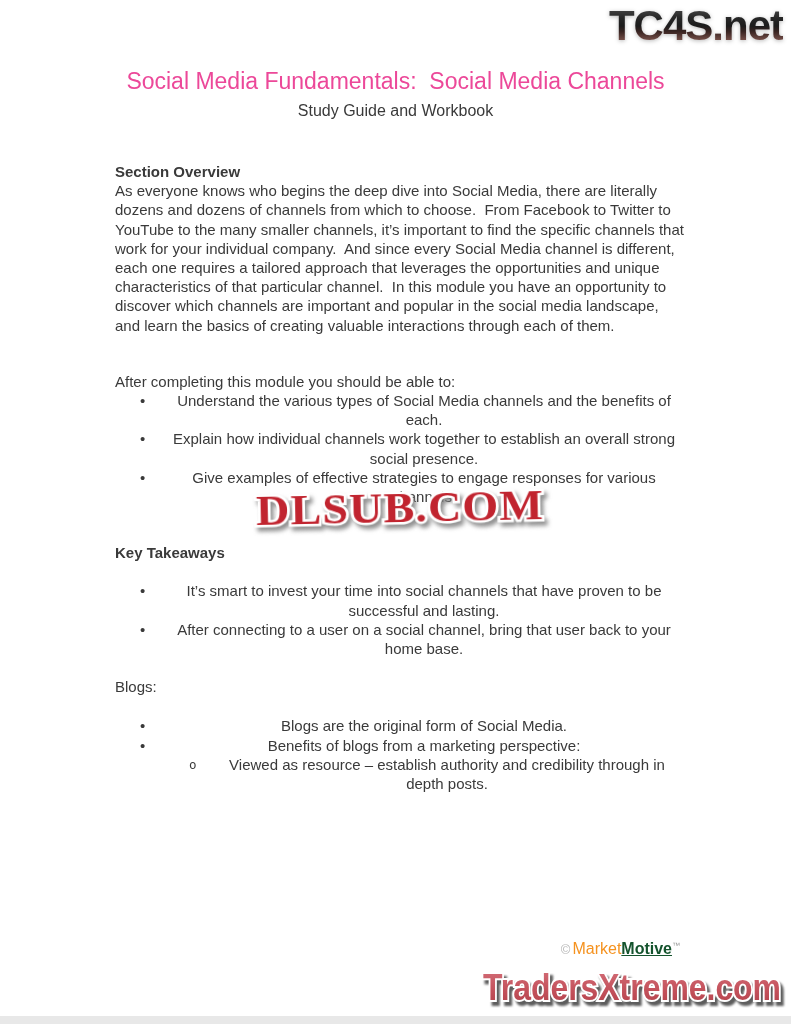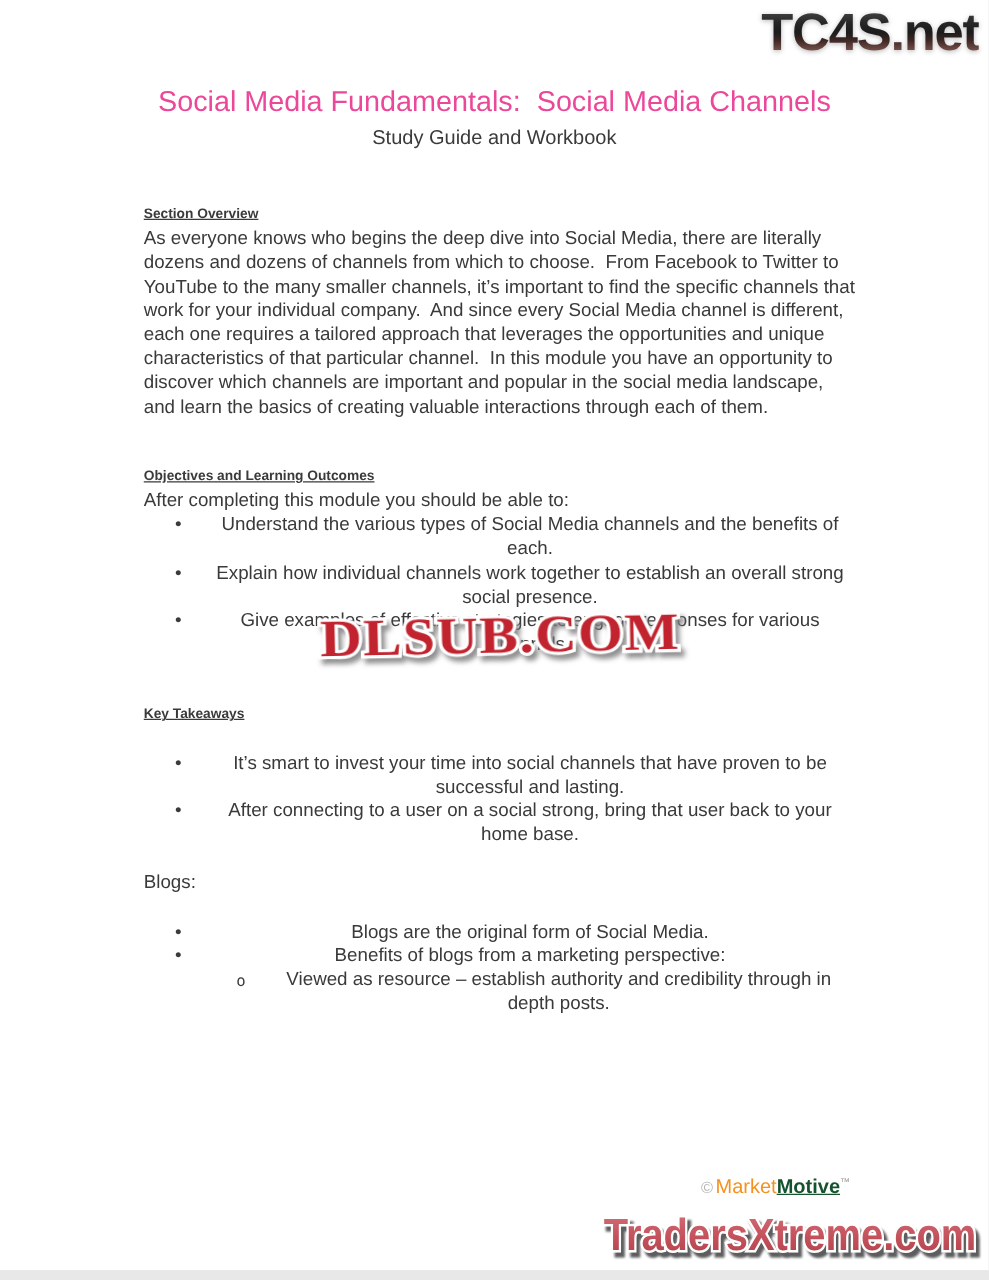--- a/index.html
+++ b/index.html
@@ -33,21 +33,21 @@
     margin-top:7px; text-align:center;
     font-size:16px; line-height:20px; color:#3a3a3a;
   }
 
   
   .content {
     margin-top:41px; margin-left:115px;
     width:570px;
     font-size:15px; line-height:19.2px;
   }
-  .heading { font-size:11px; font-weight:bold; line-height:19.2px;text-decoration:underline; }
+  .heading { font-size:15px; font-weight:bold; line-height:19.2px; }
   .body-text { white-space:pre-wrap; }
 
   .sec-objectives { margin-top:37px; }
   .sec-takeaways  { margin-top:37px; }
   .sec-takeaways ul { margin-top:19px; }
   .sec-blogs { margin-top:19px; }
   .sec-blogs ul { margin-top:20px; }
 
   ul { list-style:none; }
   li { position:relative; padding-left:48px;text-align:center; }
@@ -115,34 +115,33 @@
   <div class="doc-subtitle">Study Guide and Workbook</div>
 
   <div class="content">
 
     <div class="sec-overview">
       <div class="heading">Section Overview</div>
       <div class="body-text">As everyone knows who begins the deep dive into Social Media, there are literally dozens and dozens of channels from which to choose.  From Facebook to Twitter to YouTube to the many smaller channels, it’s important to find the specific channels that work for your individual company.  And since every Social Media channel is different, each one requires a tailored approach that leverages the opportunities and unique characteristics of that particular channel.  In this module you have an opportunity to discover which channels are important and popular in the social media landscape, and learn the basics of creating valuable interactions through each of them.</div>
     </div>
 
     <div class="sec-objectives">
-      <div class="heading">Objectives and Learning Outcomes</div>
       <div>After completing this module you should be able to:</div>
       <ul>
         <li class="bullet">Understand the various types of Social Media channels and the benefits of each.</li>
         <li class="bullet">Explain how individual channels work together to establish an overall strong social presence.</li>
         <li class="bullet">Give examples of effective strategies to engage responses for various channels.</li>
       </ul>
     </div>
 
     <div class="sec-takeaways">
       <div class="heading">Key Takeaways</div>
       <ul>
         <li class="bullet">It’s smart to invest your time into social channels that have proven to be successful and lasting.</li>
-        <li class="bullet">After connecting to a user on a social strong, bring that user back to your home base.</li>
+        <li class="bullet">After connecting to a user on a social channel, bring that user back to your home base.</li>
       </ul>
     </div>
 
     <div class="sec-blogs">
       <div>Blogs:</div>
       <ul>
         <li class="bullet">Blogs are the original form of Social Media.</li>
         <li class="bullet">Benefits of blogs from a marketing perspective:</li>
         <li class="sub-bullet">Viewed as resource – establish authority and credibility through in depth posts.</li>
       </ul>

